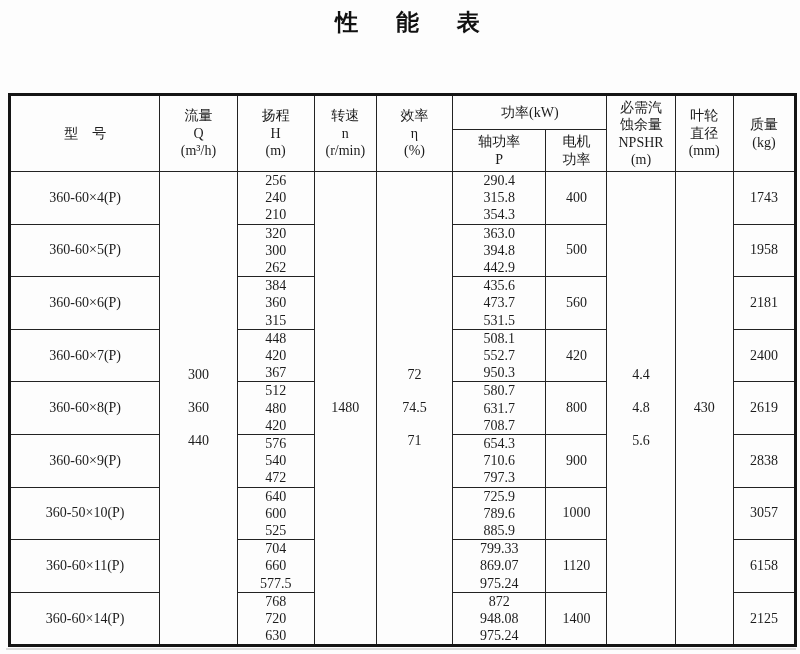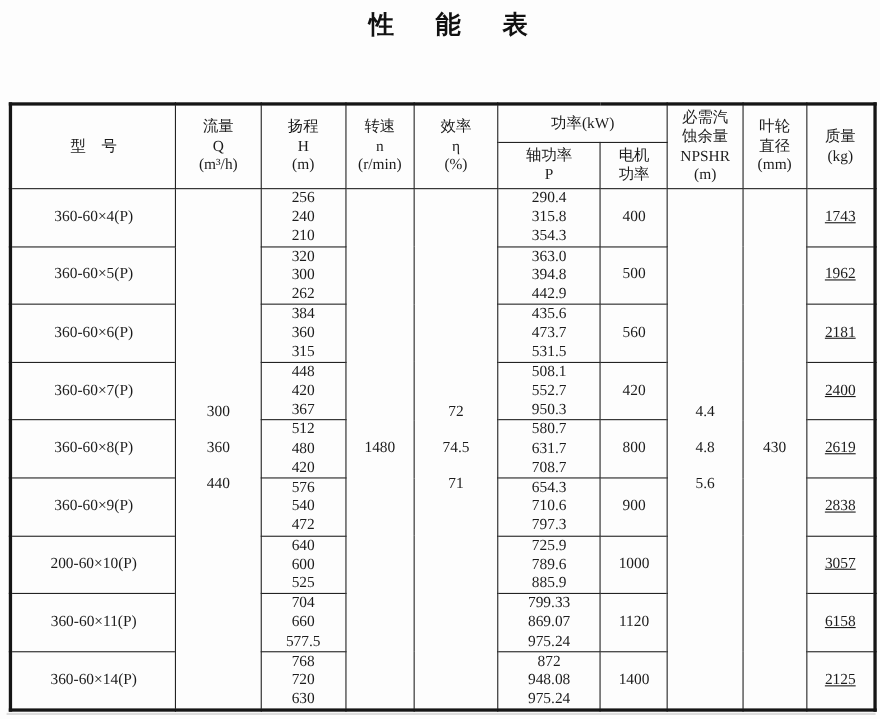--- a/index.html
+++ b/index.html
@@ -31,21 +31,21 @@
     font-weight:normal;
     font-size:14px;
     color:#1c1c1c;
   }
   tr.hrow1{height:35px;}
   tr.hrow2{height:42px;}
   tr.brow{height:52px;}
   .ml{white-space:pre-line;line-height:17.2px;margin-top:28px;}
   .hdr{white-space:pre-line;line-height:17.5px;}
   .spread{white-space:pre-line;line-height:16.6px;}
-  td.mass{color:#e04343;text-decoration:underline;}
+  td.mass{color:#e04343;}
   .scan-shadow{
     position:absolute;left:6px;top:648px;width:790px;height:2px;
     background:#dcdcdc;
   }
 </style>
 </head>
 <body>
 
 <h1 class="page-title">性  能  表</h1>
 
@@ -126,21 +126,21 @@
   </tr>
   <tr class="brow">
     <td>360-60×5(P)</td>
     <td class="ml">320
 300
 262</td>
     <td class="ml">363.0
 394.8
 442.9</td>
     <td>500</td>
-    <td class="mass">1962</td>
+    <td class="mass">1958</td>
   </tr>
   <tr class="brow">
     <td>360-60×6(P)</td>
     <td class="ml">384
 360
 315</td>
     <td class="ml">435.6
 473.7
 531.5</td>
     <td>560</td>
@@ -173,21 +173,21 @@
     <td class="ml">576
 540
 472</td>
     <td class="ml">654.3
 710.6
 797.3</td>
     <td>900</td>
     <td class="mass">2838</td>
   </tr>
   <tr class="brow">
-    <td>200-60×10(P)</td>
+    <td>360-50×10(P)</td>
     <td class="ml">640
 600
 525</td>
     <td class="ml">725.9
 789.6
 885.9</td>
     <td>1000</td>
     <td class="mass">3057</td>
   </tr>
   <tr class="brow">

